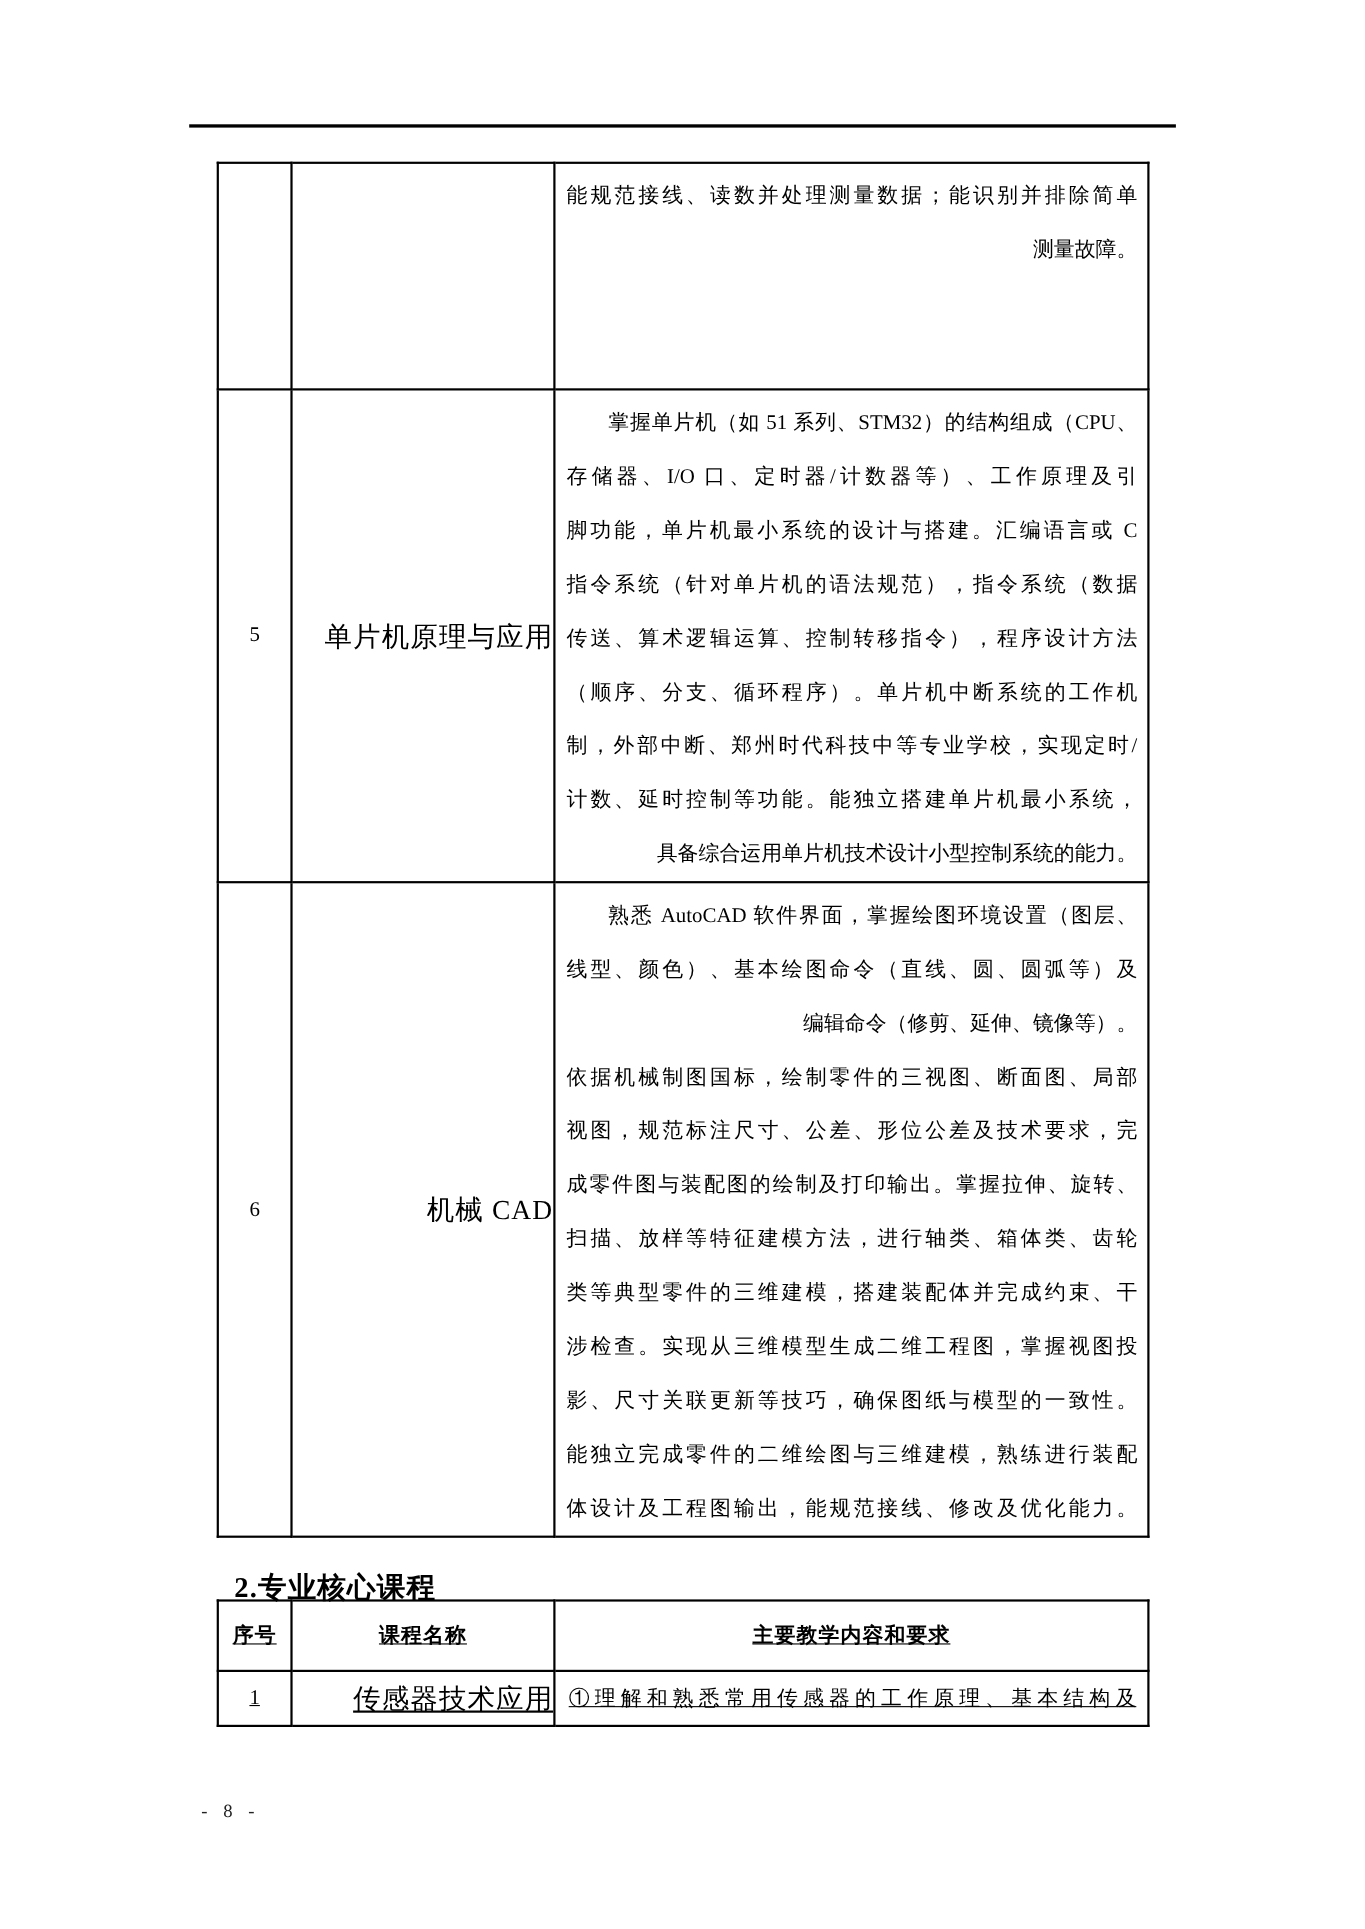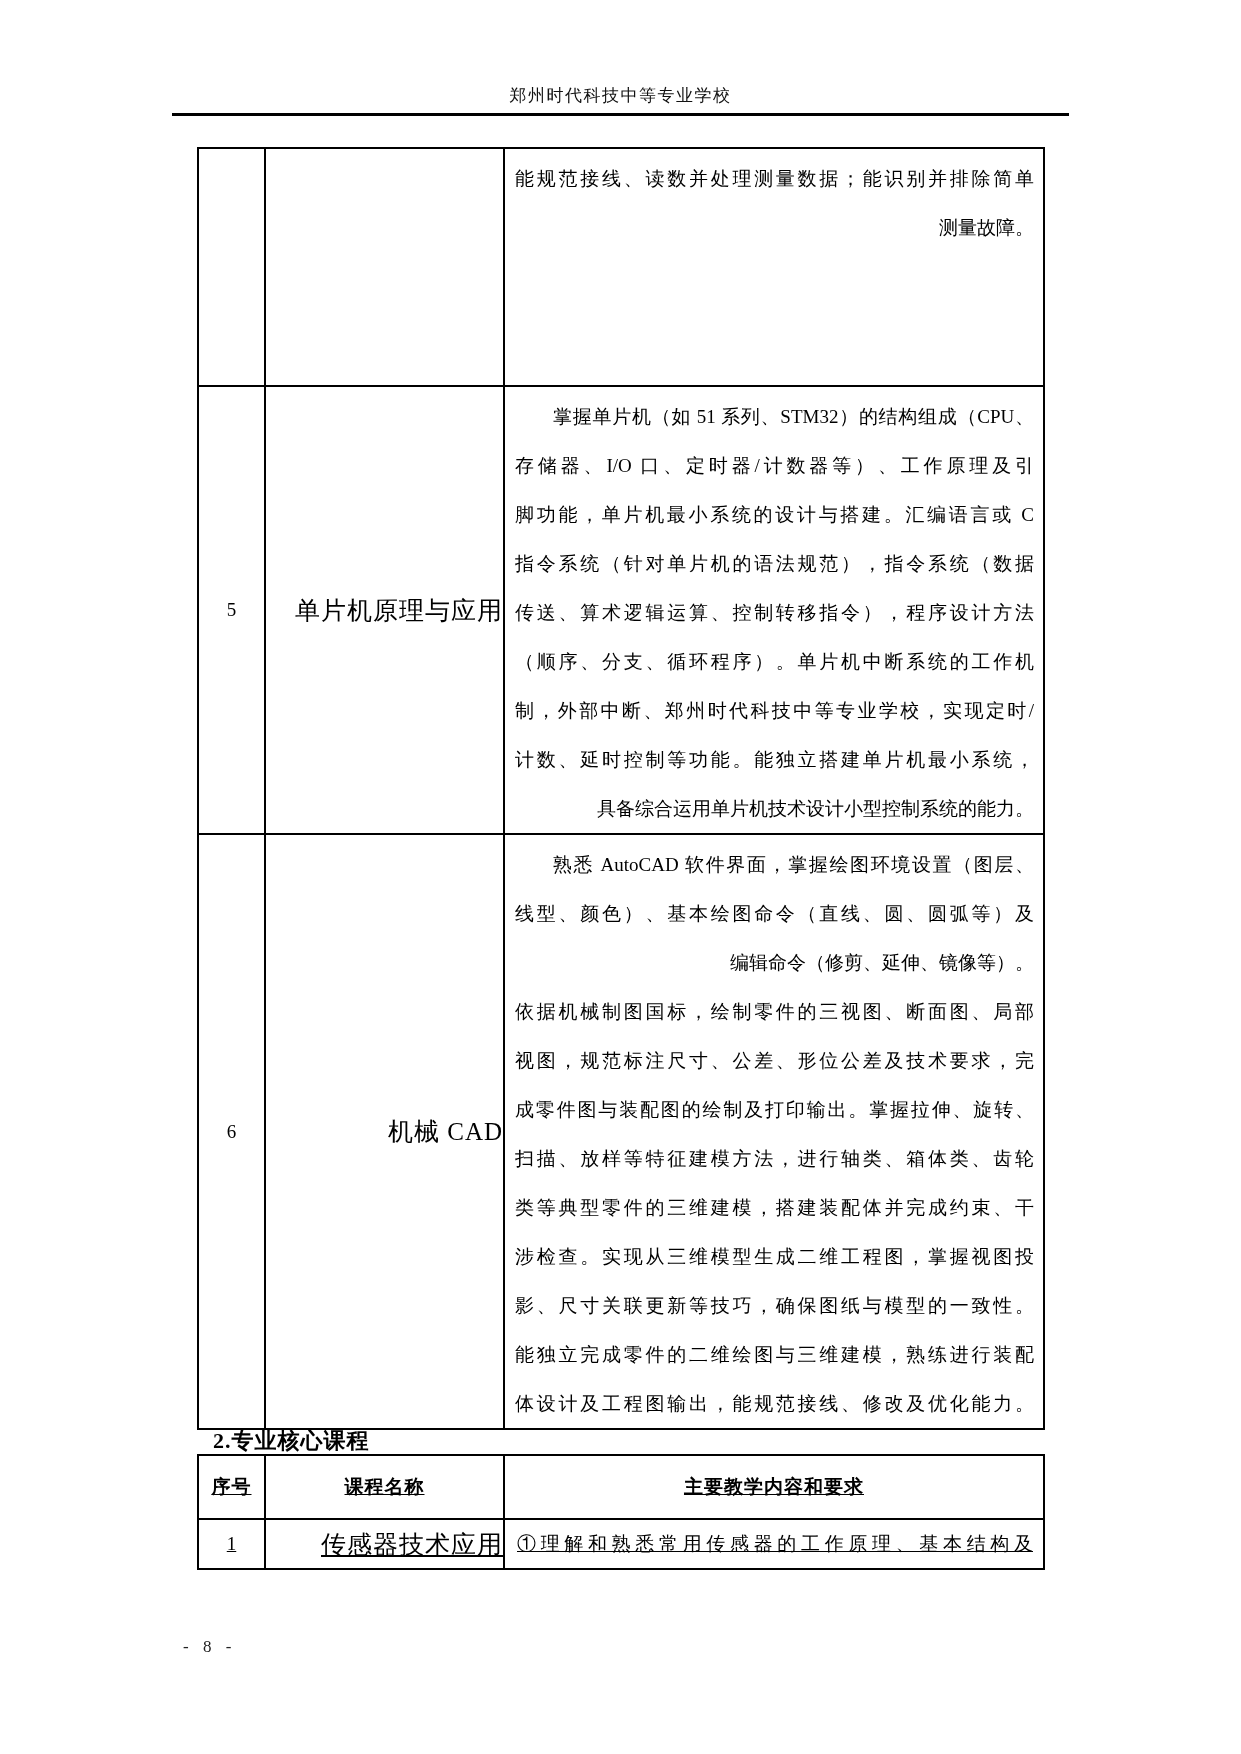--- a/index.html
+++ b/index.html
@@ -18,42 +18,41 @@
   td,th{border:2px solid #000;padding:0;vertical-align:middle;overflow:hidden;}
   td.num{text-align:center;font-size:19px;}
   td.course{text-align:right;font-size:25px;letter-spacing:1px;padding-left:24px;}
   td.content{vertical-align:top;padding:5px 9px 0 10px;}
   .line{
     font-size:19px;line-height:49px;height:49px;text-align:right;
     overflow:hidden;white-space:nowrap;
   }
   .line.fill{text-align:justify;text-align-last:justify;white-space:normal;}
   .line.ind{text-indent:38px;}
-  .heading2{position:absolute;left:213px;top:1426px;font-size:22px;font-weight:bold;letter-spacing:1px;}
+  .heading2{position:absolute;left:213px;top:1426px;font-size:26px;font-weight:bold;letter-spacing:1px;}
   .t2 th{font-size:19px;font-weight:bold;letter-spacing:1px;height:62px;}
   .t2 td{height:48px;}
   .t2 td.content2{font-size:19px;padding:0 10px 0 12px;text-align:justify;text-align-last:justify;margin-left:36px;}
   .footer{position:absolute;left:183px;top:1637px;font-size:17px;letter-spacing:5px;color:#222;}
 </style>
 </head>
 <body>
 
 <div class="page">
 
-  <div class="header-title">郑州时代科技中等专业学校</div>
   <div class="header-rule"></div>
 
   <table class="t1">
     <colgroup>
       <col style="width:67px">
         <col style="width:239px">
         <col style="width:540px">
     </colgroup>
     <tbody>
-        <tr style="height:238px">
+        <tr style="height:206px">
       <td class="num"></td>
       <td class="course"></td>
       <td class="content">
         <div>
               <div class="line fill">能规范接线、读数并处理测量数据；能识别并排除简单</div>
               <div class="line">测量故障。</div>
             </div>
       </td>
     </tr>
     <tr style="height:442px">

